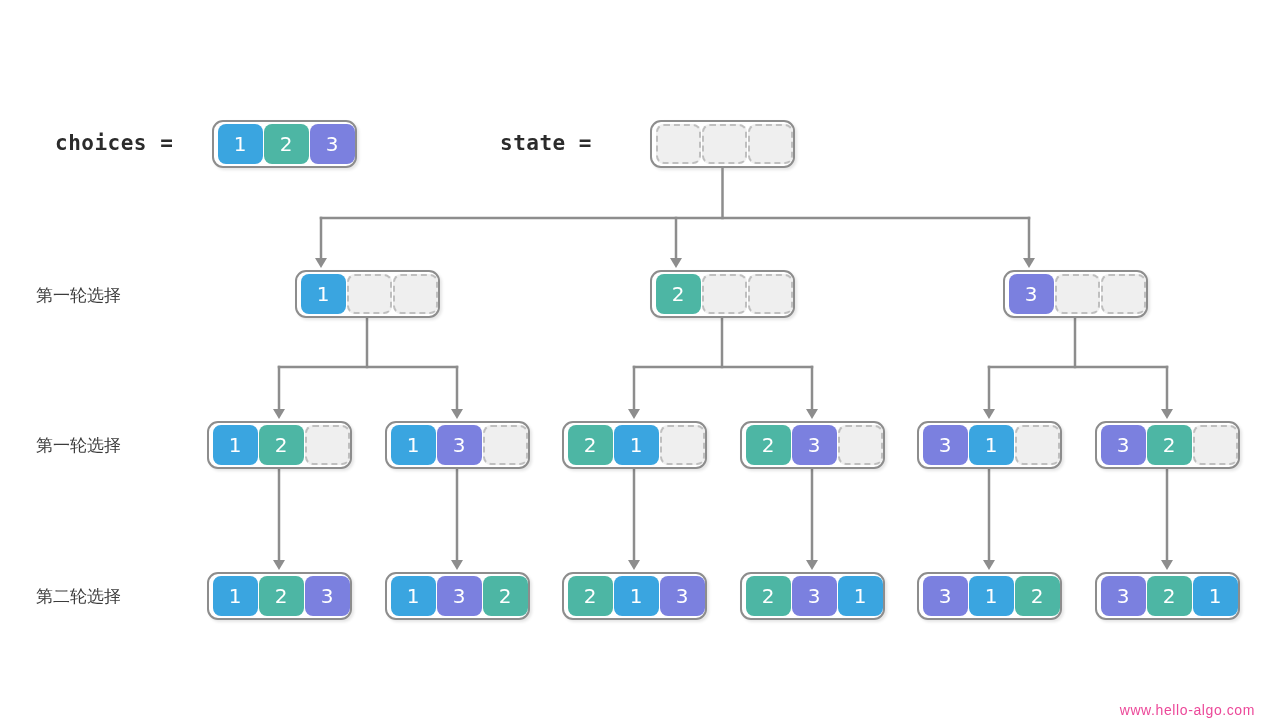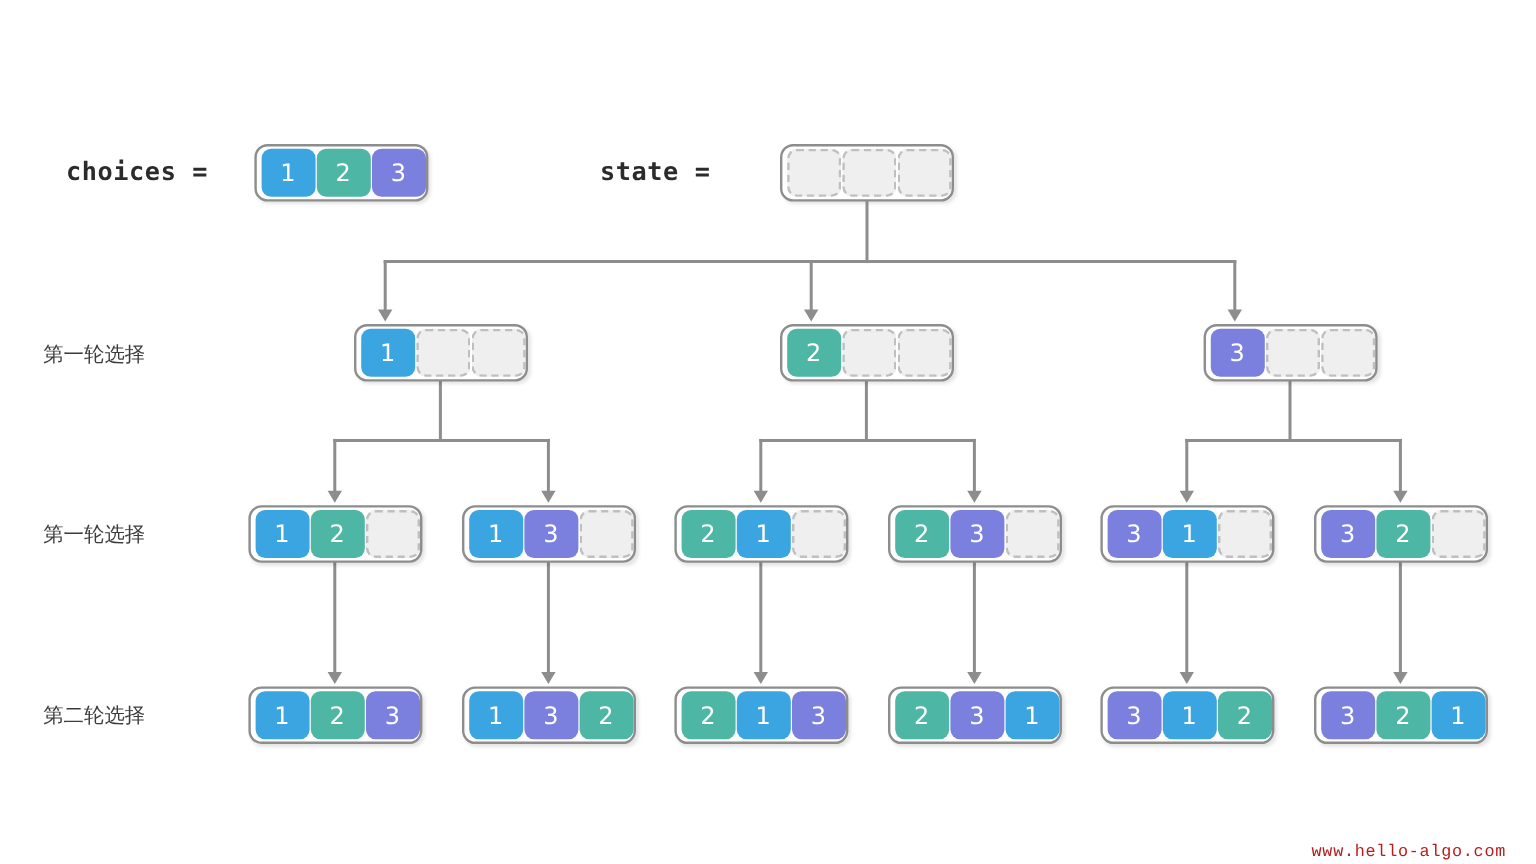--- a/index.html
+++ b/index.html
@@ -88,23 +88,23 @@
     width: 1280px;
     height: 720px;
     pointer-events: none;
   }
 
   
   #watermark {
     position: absolute;
     right: 25px;
     top: 670px;
-    font-family: Liberation Mono, monospace;
+    font-family: Liberation Sans, sans-serif;
     font-size: 14px;
-    color: #b91c1c;
+    color: #ec4899;
     letter-spacing: 0.6px;
   }
 </style>
 </head>
 <body>
 
 <div id="canvas">
 
   <div class="mono-label" id="choices-label">choices =</div>
 

